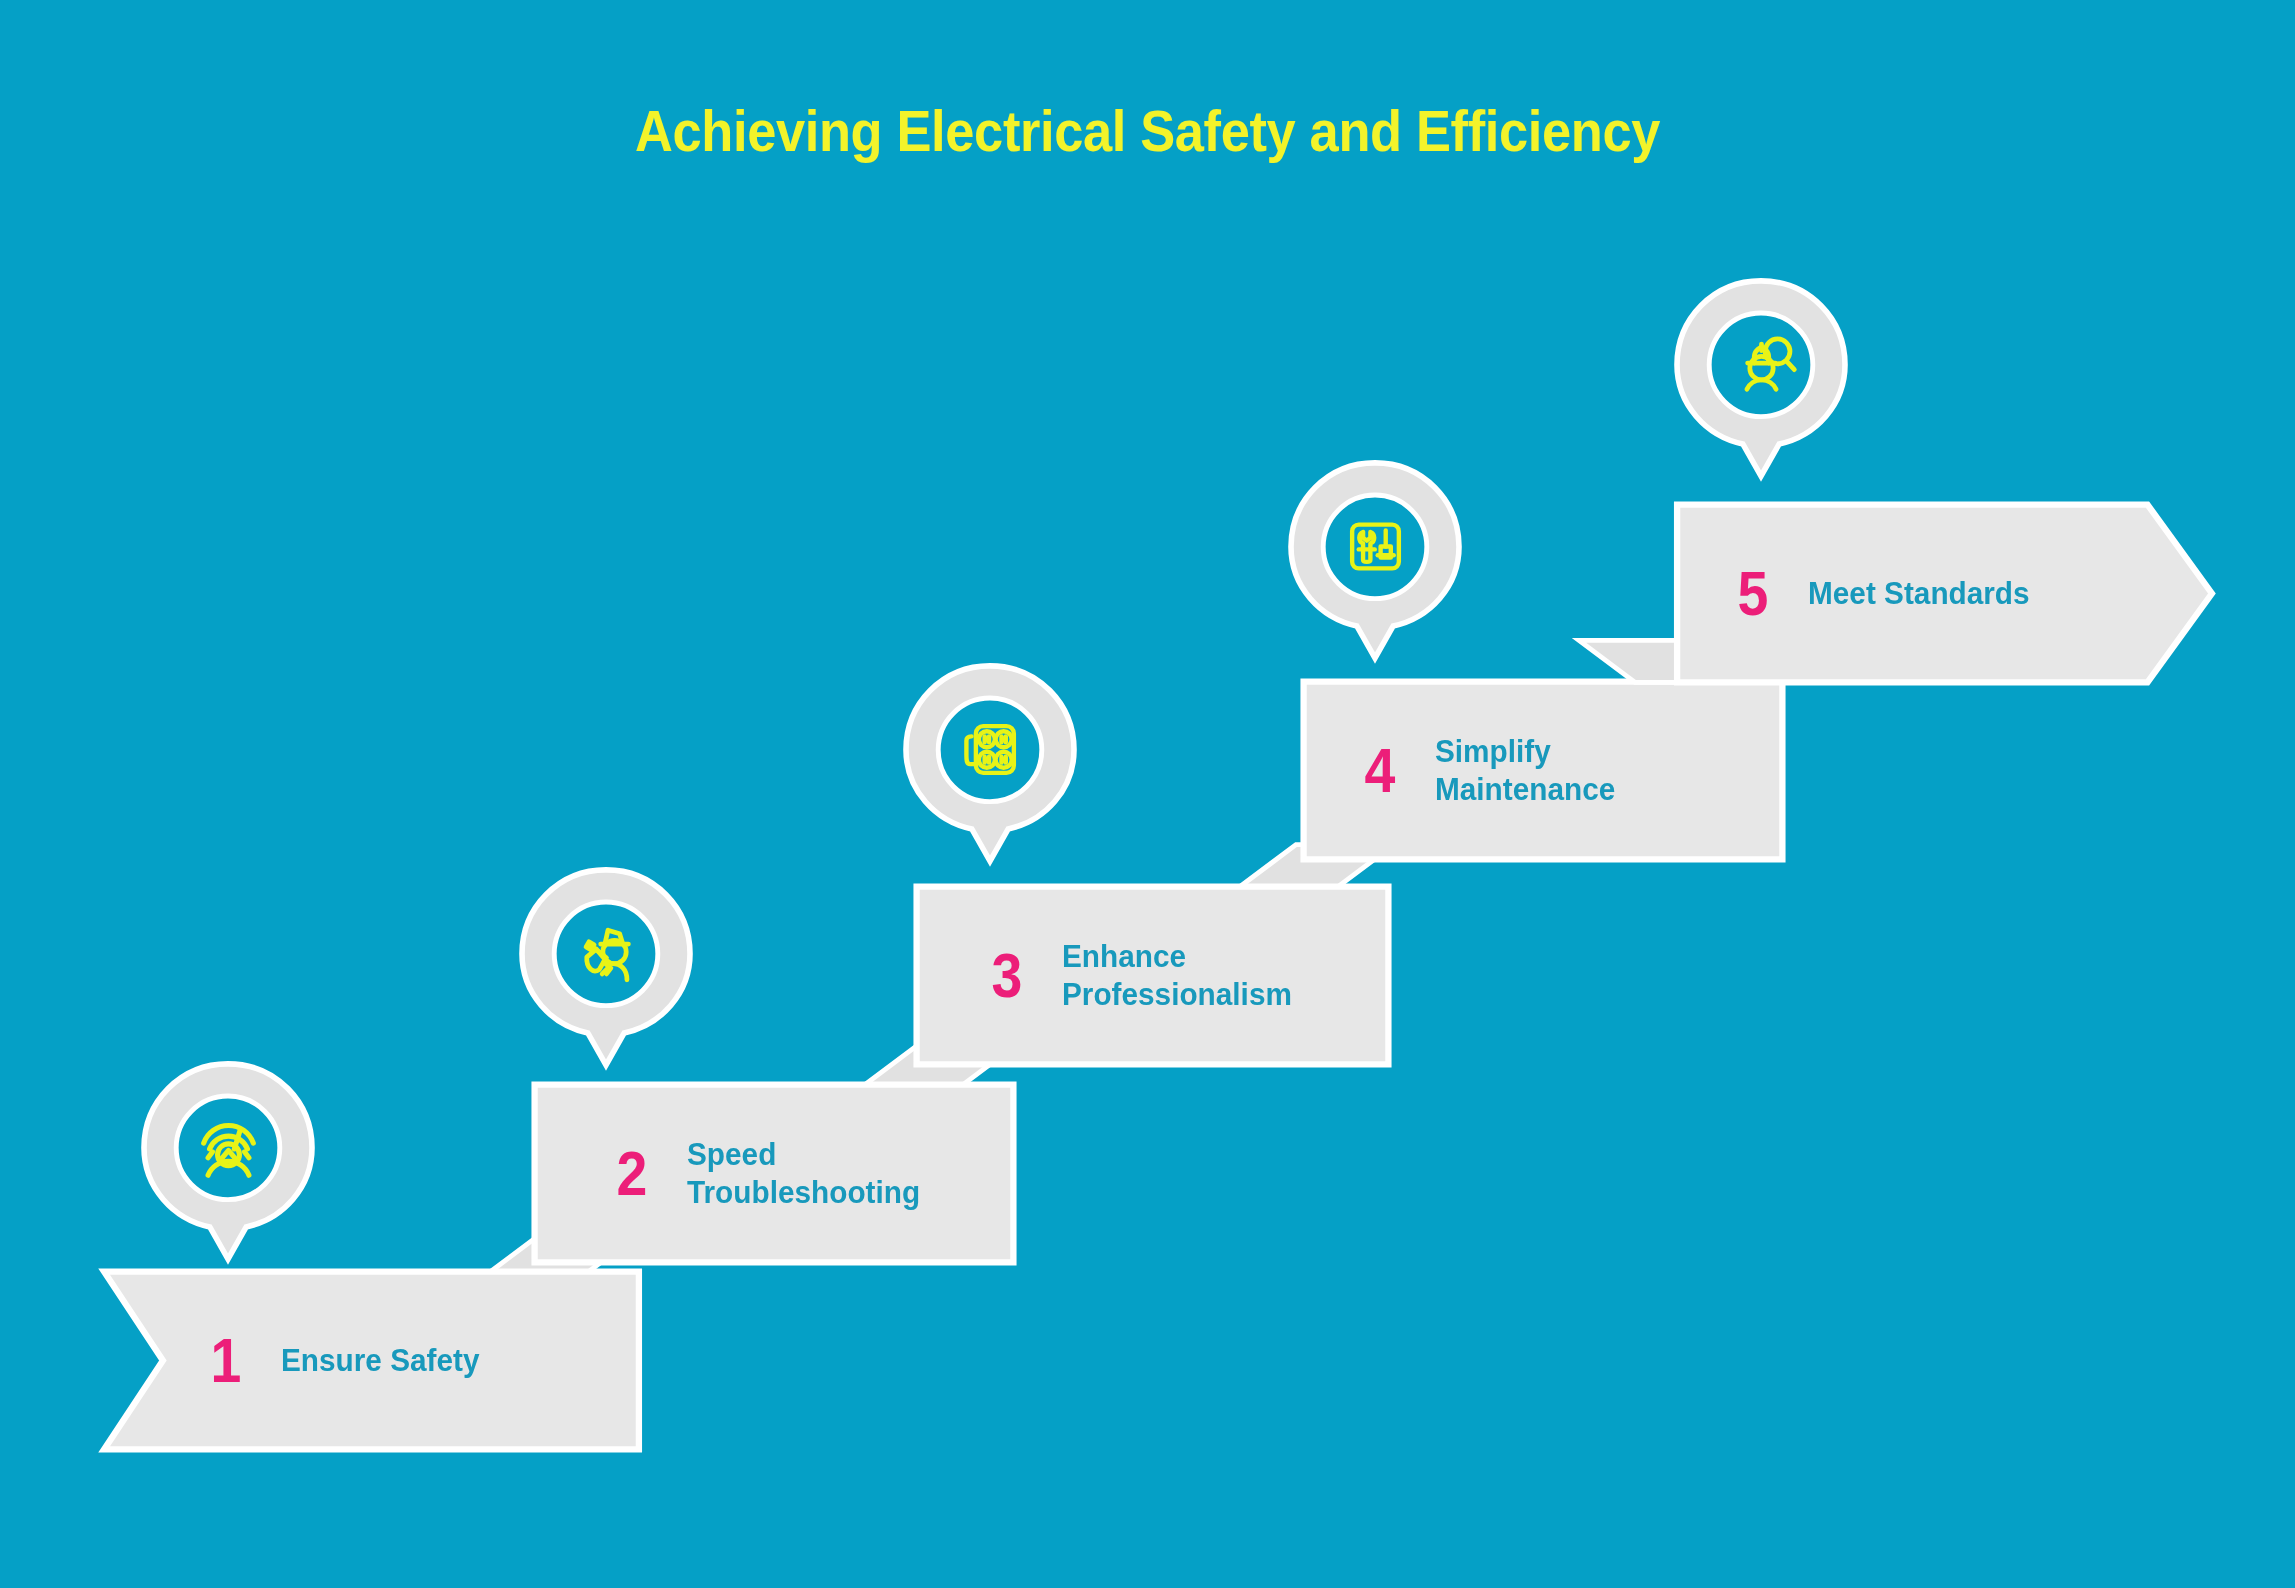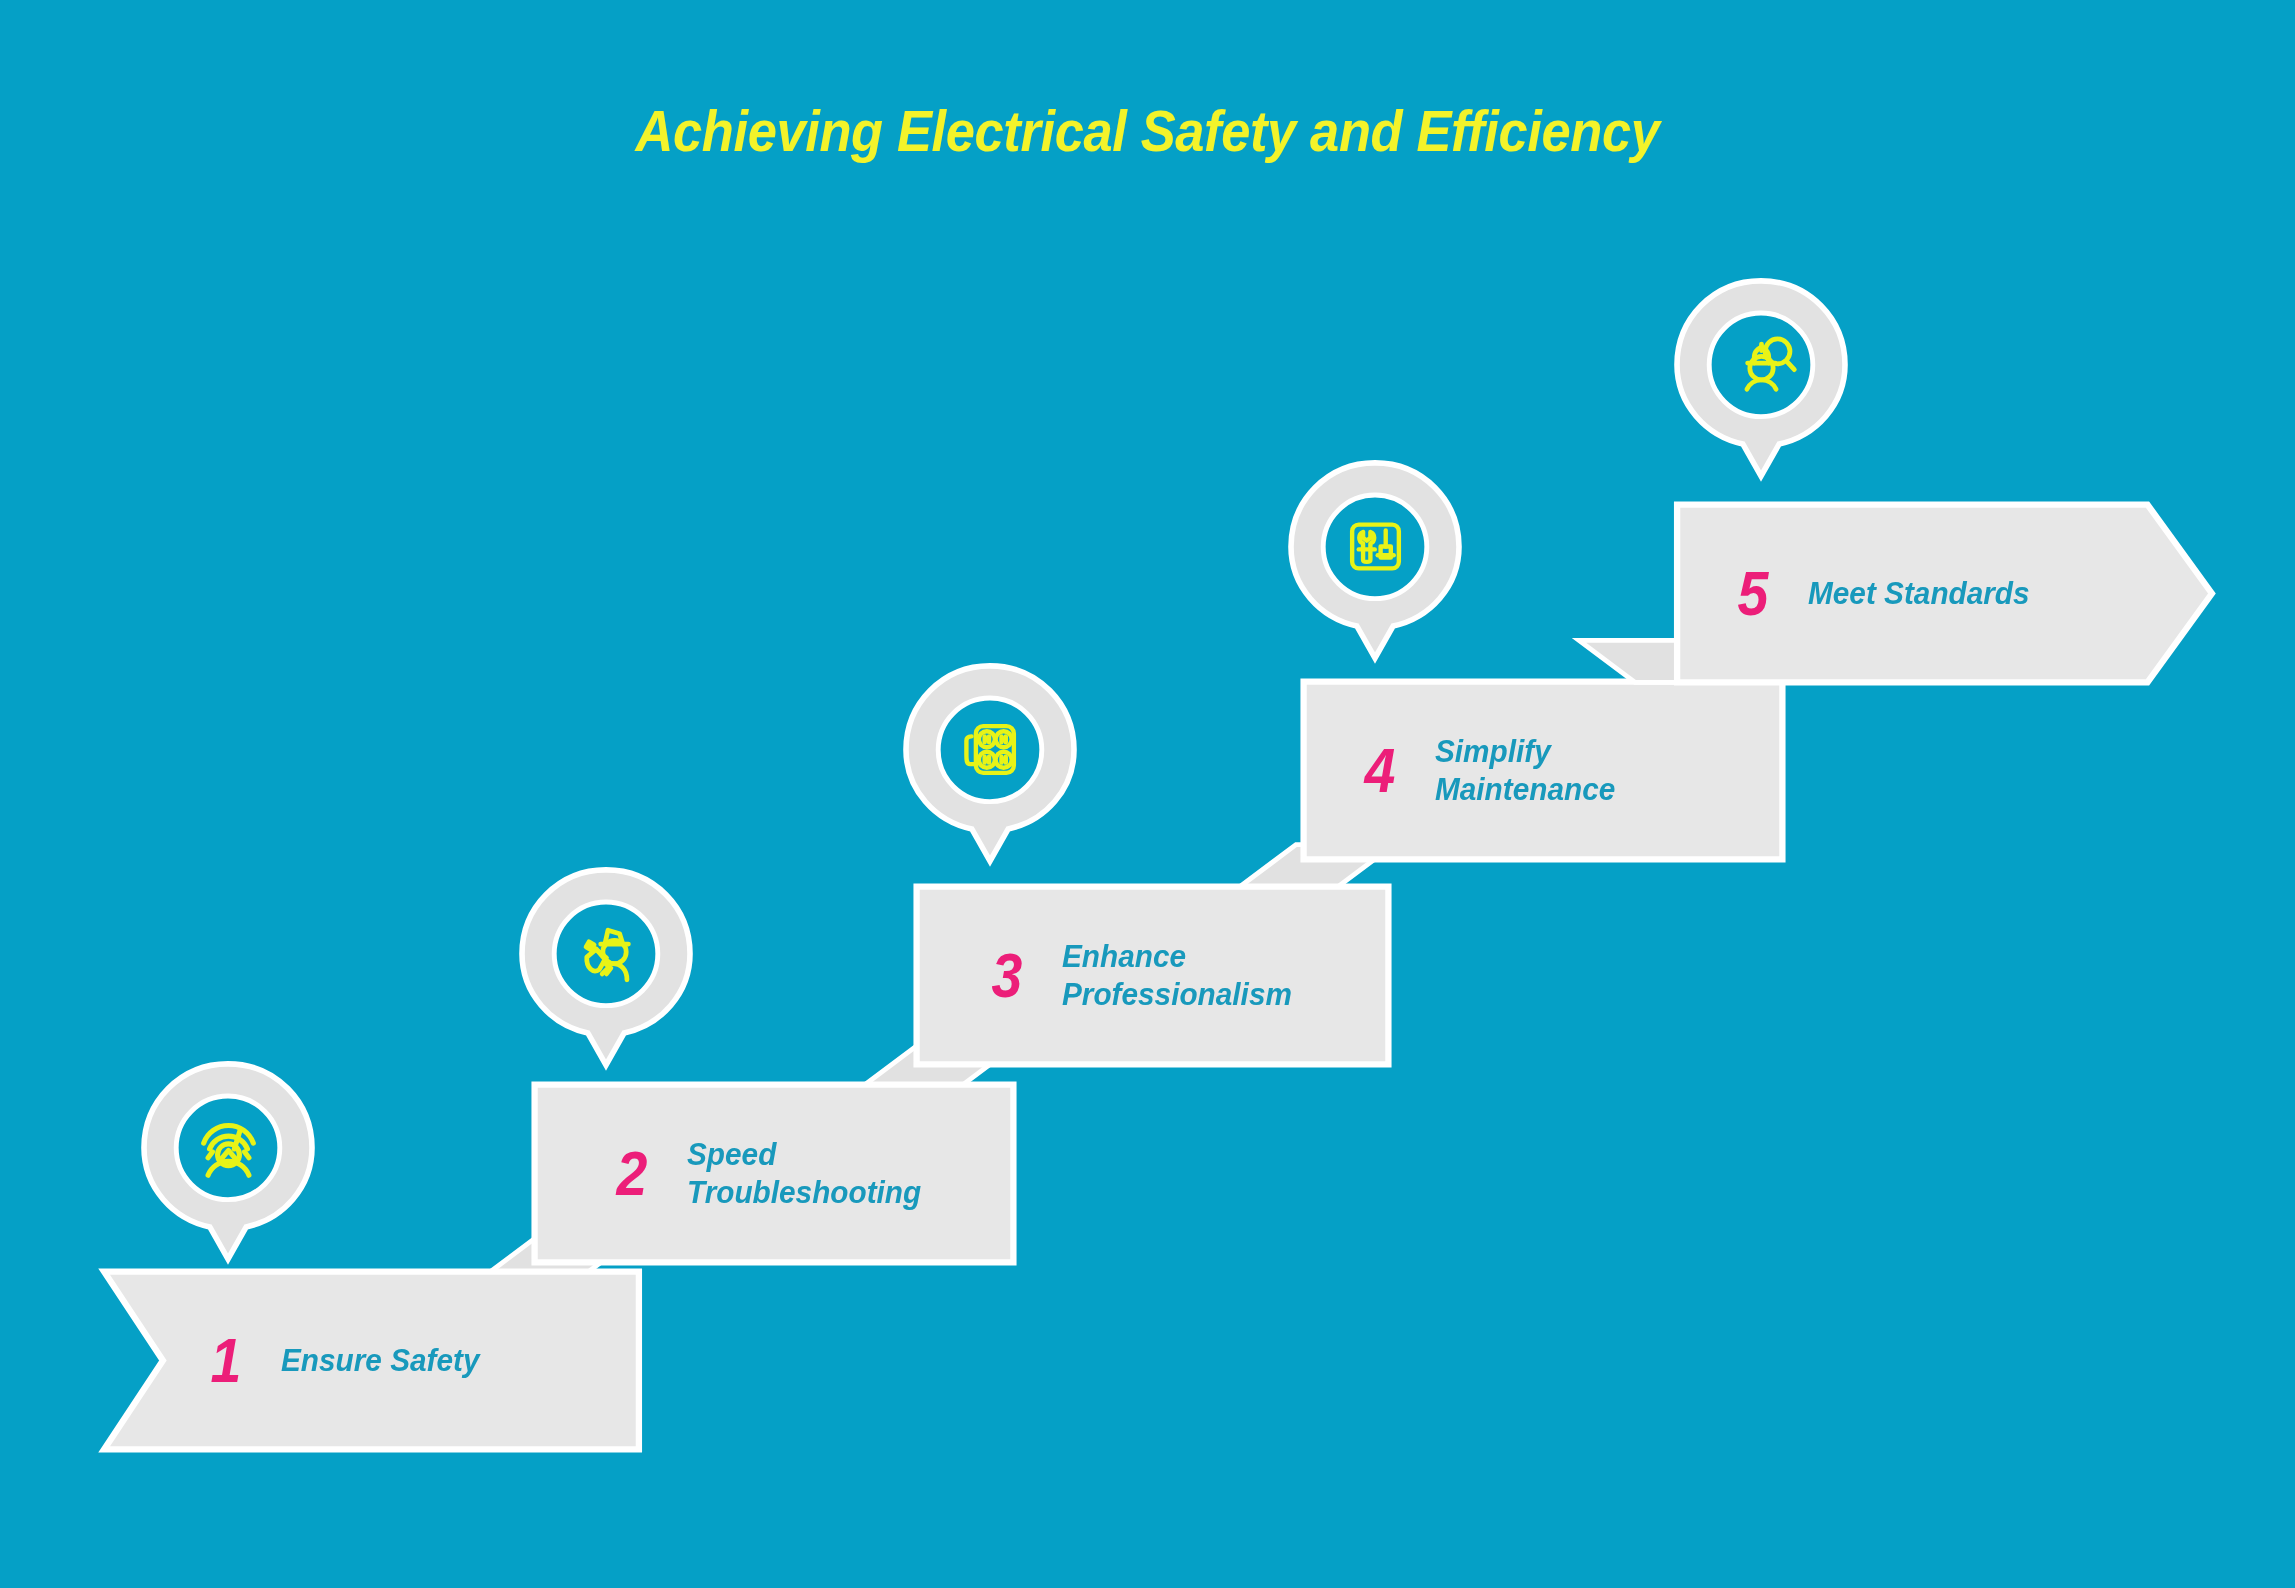--- a/index.html
+++ b/index.html
@@ -13,21 +13,20 @@
     font-family: "Liberation Sans", sans-serif;
     overflow: hidden;
     position: relative;
   }
 
   #stage {
     position: absolute;
     inset: 0;
     width: 2295px;
     height: 1588px;
-    font-style: italic;
   }
 
   
   .title {
     position: absolute;
     left: 0;
     top: 98px;
     width: 2295px;
     text-align: center;
     color: #F3F32A;

